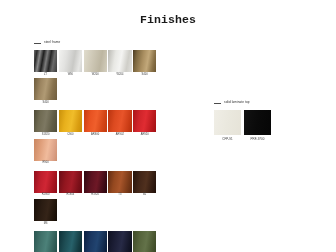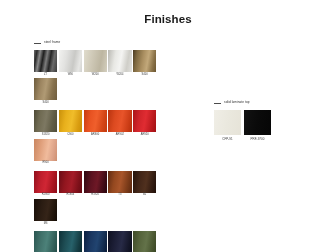--- a/index.html
+++ b/index.html
@@ -12,20 +12,21 @@
   .page { position: relative; width: 336px; height: 252px; background: #fff; }
 
   .page-title {
     position: absolute;
     left: 0; right: 0; top: 13px;
     text-align: center;
     font-size: 11.5px;
     font-weight: bold;
     color: #1a1a1a;
     letter-spacing: 0.1px;
+    font-family: Liberation Mono, monospace;
   }
 
   
   .section { position: absolute; }
   .section.left  { left: 34px; top: 40px; width: 150px; }
   .section.right { left: 214px; top: 100px; width: 100px; }
 
   .section-head {
     display: flex;
     align-items: center;

